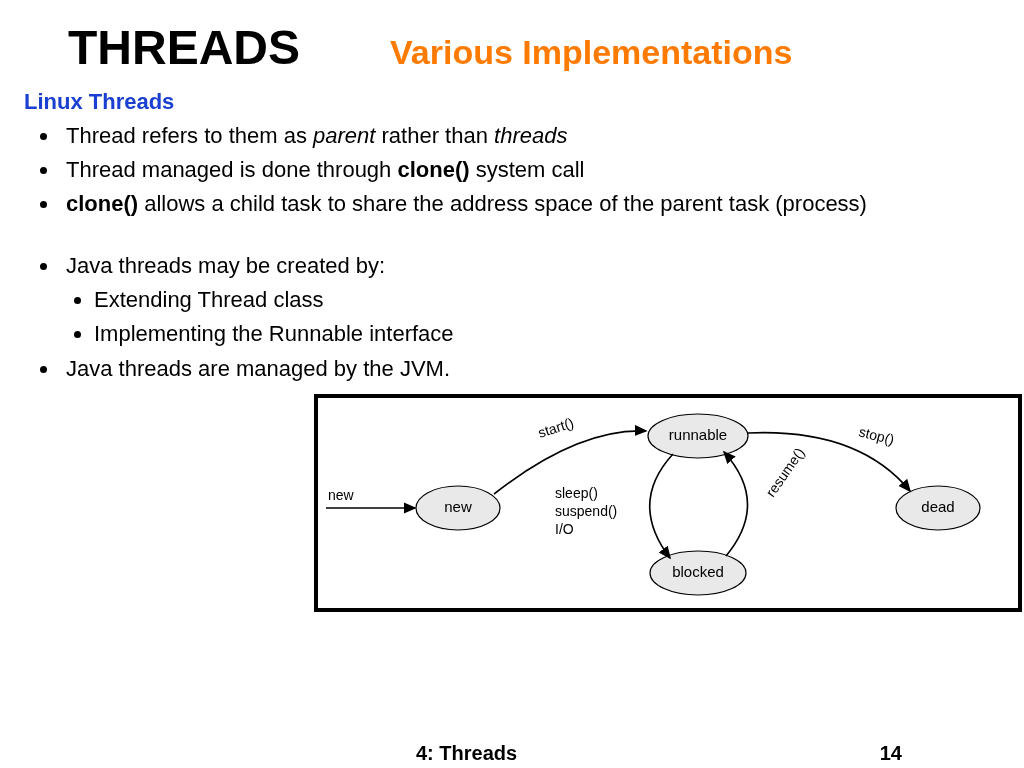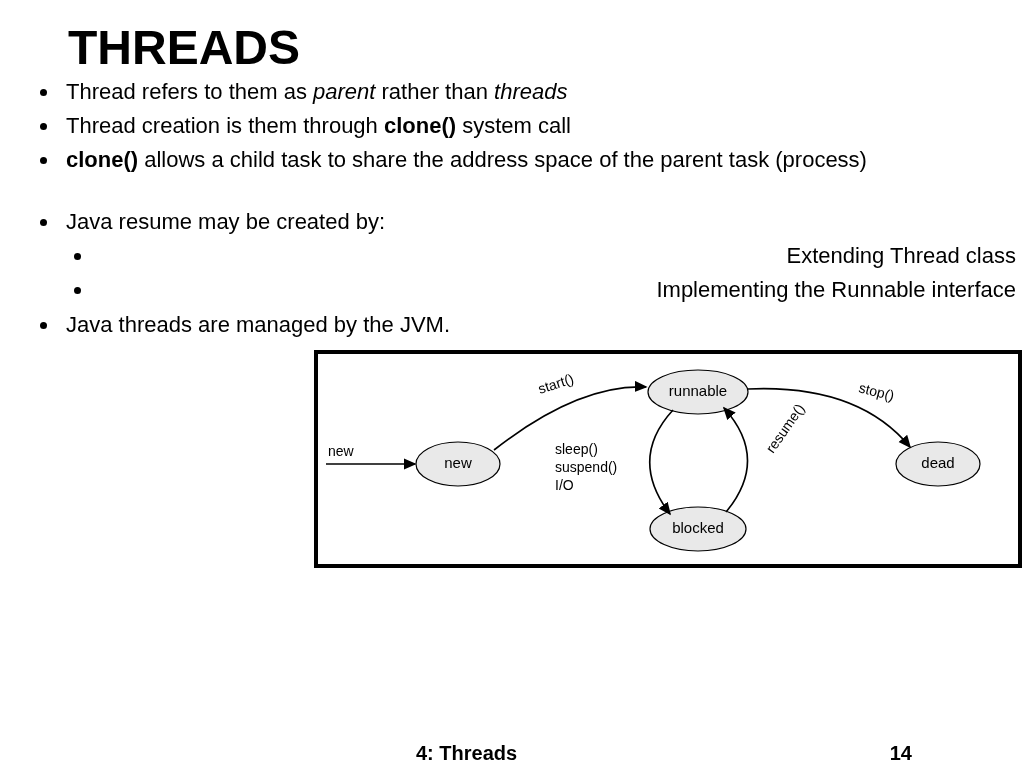--- a/index.html
+++ b/index.html
@@ -9,21 +9,21 @@
     height: 768px;
     font-family: Arial, Helvetica, sans-serif;
     background: #fff;
     color: #000;
   }
   .slide {
     position: relative;
     width: 1024px;
     height: 768px;
     box-sizing: border-box;
-    padding: 20px 8px 0 24px;
+    padding: 20px 36px 0 24px;
   }
   .header-row {
     display: flex;
     align-items: baseline;
     gap: 90px;
     margin-left: 44px;
   }
   .title-main {
     font-size: 48px;
     font-weight: 700;
@@ -46,21 +46,20 @@
   }
   ul.bullets > li {
     font-size: 22px;
     line-height: 1.55;
     padding-left: 6px;
   }
   ul.sub {
     list-style-type: disc;
     margin: 0 0 0 44px;
     padding-left: 26px;
-    text-align: right;
   }
   ul.sub > li {
     font-size: 22px;
     line-height: 1.55;
   }
   .em { font-style: italic; }
   .bold { font-weight: 700; }
   .diagram-wrap {
     margin: 8px 0 0 290px;
     width: 700px;
@@ -81,21 +80,21 @@
     width: 100%;
     font-size: 20px;
     font-weight: 700;
   }
   .footer-title {
     position: absolute;
     left: 416px;
   }
   .footer-num {
     position: absolute;
-    right: 112px;
+    right: 122px;
   }
   .node {
     fill: #e9e9e9;
     stroke: #000;
     stroke-width: 1.2;
   }
   .node-label {
     font-family: Arial, Helvetica, sans-serif;
     font-size: 15px;
     fill: #000;
@@ -113,38 +112,40 @@
     stroke-width: 1.6;
   }
 </style>
 </head>
 <body>
 
 <div class="slide">
 
   <div class="header-row">
     <div class="title-main">THREADS</div>
+    <div class="title-sub">Various Implementations</div>
   </div>
 
+  <div class="section-heading">Linux Threads</div>
   <ul class="bullets">
     <li>
       <span>Thread refers to them as </span><span class="em">parent</span><span> rather than </span><span class="em">threads</span>
     </li>
     <li>
-      <span>Thread creation is them through </span><span class="bold">clone()</span><span> system call</span>
+      <span>Thread managed is done through </span><span class="bold">clone()</span><span> system call</span>
     </li>
     <li>
       <span class="bold">clone()</span><span> allows a child task to share the address space of the parent task (process)</span>
     </li>
   </ul>
 
   <div style="height:28px"></div>
 
   <ul class="bullets">
-    <li>Java resume may be created by:</li>
+    <li>Java threads may be created by:</li>
   </ul>
   <ul class="sub">
     <li>Extending Thread class</li>
     <li>Implementing the Runnable interface</li>
   </ul>
   <ul class="bullets">
     <li>Java threads are managed by the JVM.</li>
   </ul>
 
   <div class="diagram-wrap">

